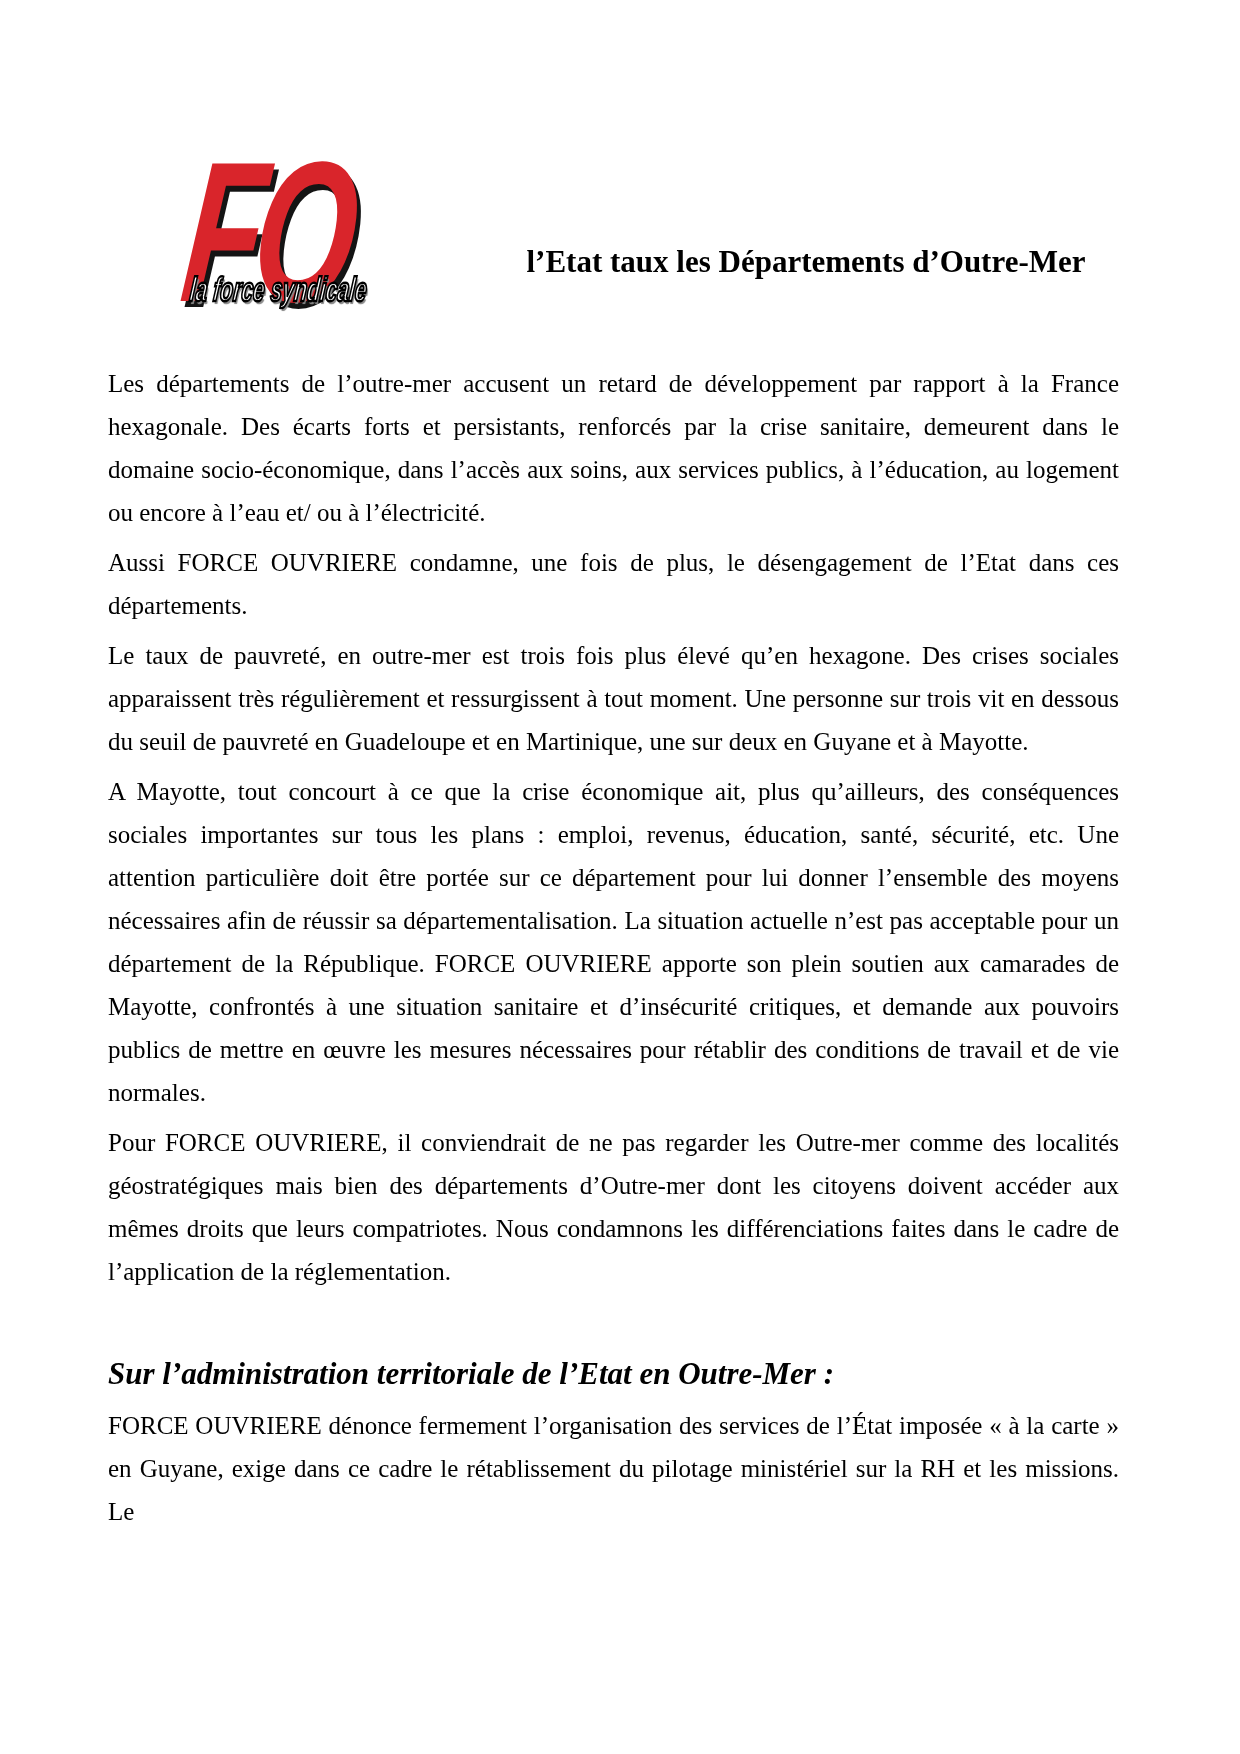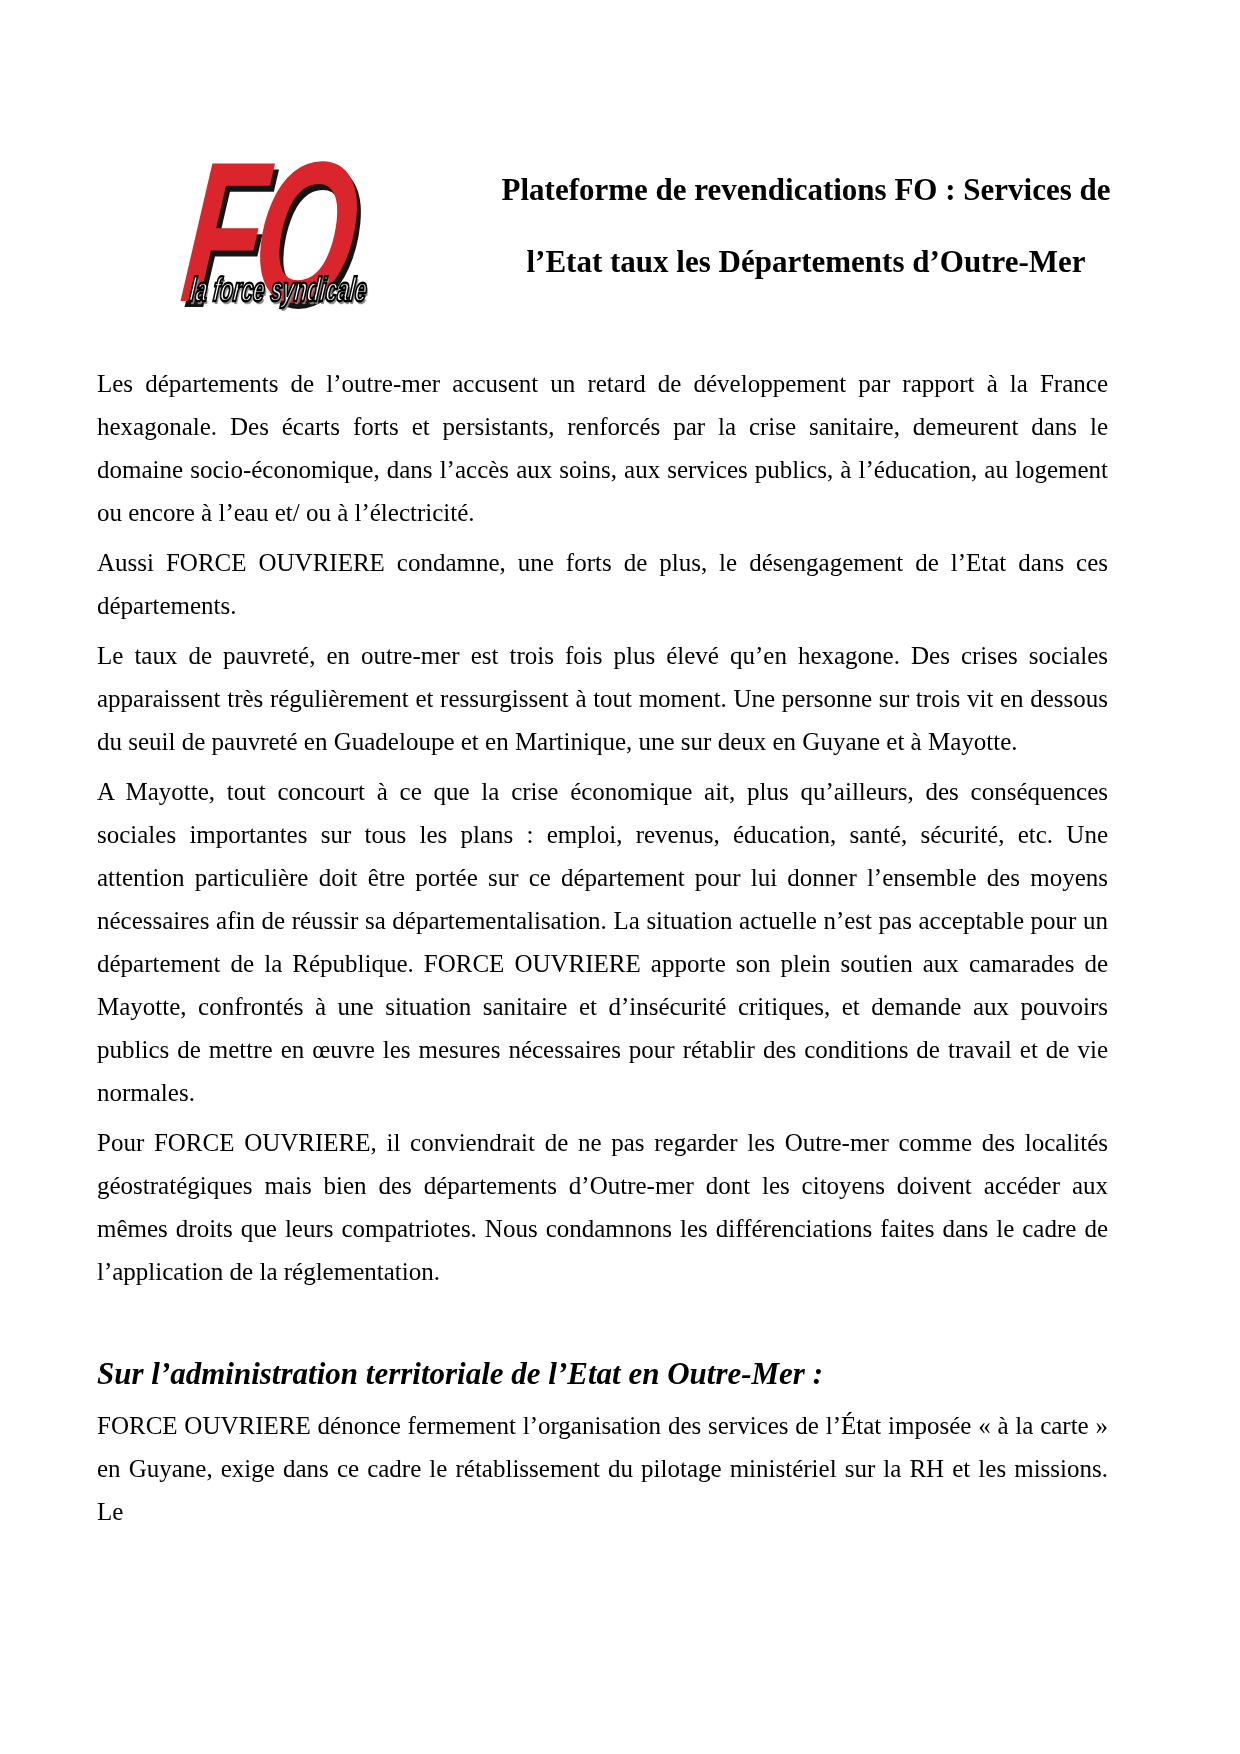--- a/index.html
+++ b/index.html
@@ -65,21 +65,21 @@
     text-align: center;
     font-weight: 700;
     font-size: 31px;
     line-height: 72px;
     font-family: "Liberation Serif", serif;
   }
 
   
   .body-text {
     position: absolute;
-    left: 97px;
+    left: 108px;
     top: 362px;
     width: 1011px;
     font-size: 25px;
     line-height: 43px;
     text-align: justify;
   }
   .body-text p { margin: 0 0 7px 0; }
 
   .section-heading {
     margin: 59px 0 9px 0;
@@ -96,27 +96,27 @@
 <body>
 
 <div class="page">
 
   <div class="logo">
     <div class="logo-fo">FO</div>
     <div class="logo-tagline">la force syndicale</div>
   </div>
 
   <h1 class="doc-title">
-    <span>Plateforme de revendications FO&nbsp;: Services de</span><br>
+    <br>
     <span>l’Etat taux les Départements d’Outre-Mer</span>
   </h1>
 
   <div class="body-text">
     <p>Les départements de l’outre-mer accusent un retard de développement par rapport à la France hexagonale. Des écarts forts et persistants, renforcés par la crise sanitaire, demeurent dans le domaine socio-économique, dans l’accès aux soins, aux services publics, à l’éducation, au logement ou encore à l’eau et/ ou à l’électricité.</p>
-    <p>Aussi FORCE OUVRIERE condamne, une forts de plus, le désengagement de l’Etat dans ces départements.</p>
+    <p>Aussi FORCE OUVRIERE condamne, une fois de plus, le désengagement de l’Etat dans ces départements.</p>
     <p>Le taux de pauvreté, en outre-mer est trois fois plus élevé qu’en hexagone. Des crises sociales apparaissent très régulièrement et ressurgissent à tout moment. Une personne sur trois vit en dessous du seuil de pauvreté en Guadeloupe et en Martinique, une sur deux en Guyane et à Mayotte.</p>
     <p>A Mayotte, tout concourt à ce que la crise économique ait, plus qu’ailleurs, des conséquences sociales importantes sur tous les plans&nbsp;: emploi, revenus, éducation, santé, sécurité, etc. Une attention particulière doit être portée sur ce département pour lui donner l’ensemble des moyens nécessaires afin de réussir sa départementalisation. La situation actuelle n’est pas acceptable pour un département de la République. FORCE OUVRIERE apporte son plein soutien aux camarades de Mayotte, confrontés à une situation sanitaire et d’insécurité critiques, et demande aux pouvoirs publics de mettre en œuvre les mesures nécessaires pour rétablir des conditions de travail et de vie normales.</p>
     <p>Pour FORCE OUVRIERE, il conviendrait de ne pas regarder les Outre-mer comme des localités géostratégiques mais bien des départements d’Outre-mer dont les citoyens doivent accéder aux mêmes droits que leurs compatriotes. Nous condamnons les différenciations faites dans le cadre de l’application de la réglementation.</p>
 
     <h2 class="section-heading">Sur l’administration territoriale de l’Etat en Outre-Mer&nbsp;:</h2>
 
     <p class="last-p">FORCE OUVRIERE dénonce fermement l’organisation des services de l’État imposée «&nbsp;à la carte&nbsp;» en Guyane, exige dans ce cadre le rétablissement du pilotage ministériel sur la RH et les missions. Le</p>
   </div>
 
 </div>

